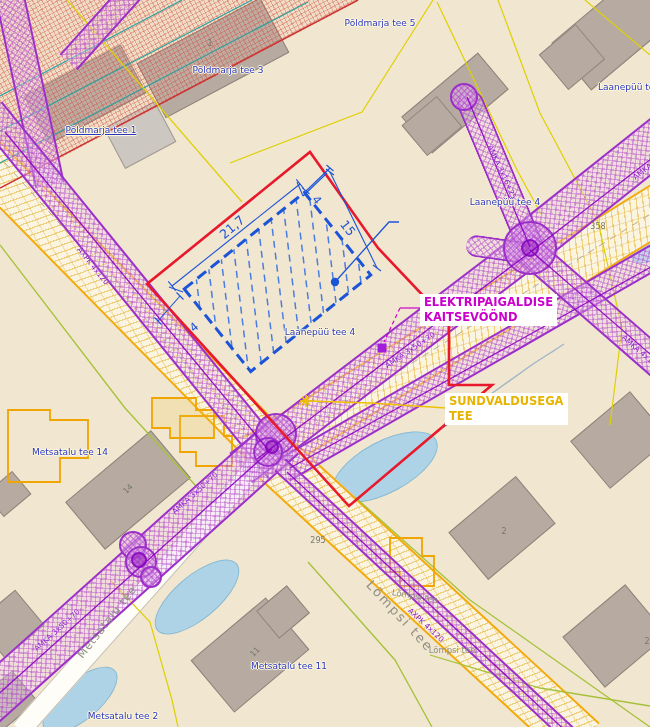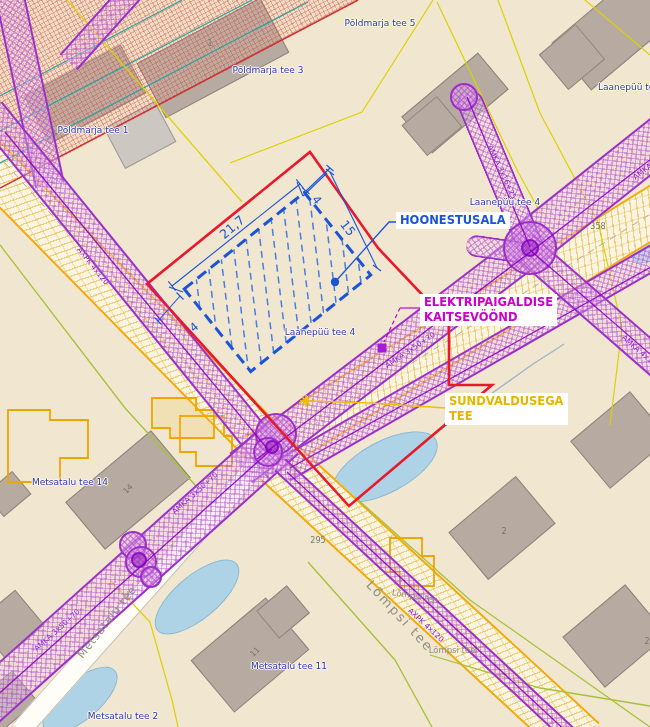--- a/index.html
+++ b/index.html
@@ -214,26 +214,26 @@
     <path d="M446 408 L370 403 L309 401" stroke="#edc000" stroke-width="1.4" fill="none"></path>
     <g stroke="#edc000" stroke-width="1.6">
       <line x1="300" y1="401" x2="312" y2="401"></line>
         <line x1="306" y1="395" x2="306" y2="407"></line>
       <line x1="302" y1="397" x2="310" y2="405"></line>
         <line x1="302" y1="405" x2="310" y2="397"></line>
     </g>
   </svg>
 
   <div class="slabel" style="left:380px;top:23px;">Põldmarja tee 5</div>
-  <div class="slabel" style="left:228px;top:70px;margin-left:40px;">Põldmarja tee 3</div>
-  <div class="slabel" style="left:93px;top:130px;">Põldmarja tee 1</div>
+  <div class="slabel" style="left:228px;top:70px;">Põldmarja tee 3</div>
+  <div class="slabel" style="left:101px;top:130px;text-decoration:underline;">Põldmarja tee 1</div>
   <div class="slabel" style="left:629px;top:87px;">Laanepüü tee</div>
   <div class="slabel" style="left:505px;top:202px;">Laanepüü tee 4</div>
   <div class="slabel" style="left:320px;top:332px;">Laanepüü tee 4</div>
-  <div class="slabel" style="left:70px;top:482px;">Metsatalu tee 14</div>
+  <div class="slabel" style="left:70px;top:452px;">Metsatalu tee 14</div>
   <div class="slabel" style="left:289px;top:666px;">Metsatalu tee 11</div>
   <div class="slabel" style="left:123px;top:716px;">Metsatalu tee 2</div>
 
   <div class="glabel" style="left:598px;top:226px;transform:translate(-50%,-50%);">358</div>
   <div class="glabel" style="left:318px;top:540px;transform:translate(-50%,-50%);">295</div>
   <div class="glabel" style="left:210px;top:43px;transform:translate(-50%,-50%);">1</div>
   <div class="glabel" style="left:128px;top:489px;transform:translate(-50%,-50%) rotate(-45deg);">14</div>
   <div class="glabel" style="left:255px;top:652px;transform:translate(-50%,-50%) rotate(-45deg);">11</div>
   <div class="glabel" style="left:504px;top:531px;transform:translate(-50%,-50%);">2</div>
   <div class="glabel" style="left:647px;top:641px;transform:translate(-50%,-50%);">2</div>
@@ -250,21 +250,20 @@
   <div class="clabel" style="left:57px;top:630px;transform:translate(-50%,-50%) rotate(-42deg);">AMKA 3x50+70</div>
   <div class="clabel" style="left:426px;top:625px;transform:translate(-50%,-50%) rotate(43deg);">AXPK 4x120</div>
   <div class="clabel" style="left:641px;top:352px;transform:translate(-50%,-50%) rotate(41deg);">AMKA 4x120</div>
   <div class="clabel" style="left:657px;top:160px;transform:translate(-50%,-50%) rotate(-38deg);">AMKA 3x50+70</div>
 
   <div class="dim" style="left:232px;top:227px;transform:translate(-50%,-50%) rotate(-40deg);">21,7</div>
   <div class="dim" style="left:348px;top:228px;transform:translate(-50%,-50%) rotate(52deg);">15</div>
   <div class="dim" style="left:317px;top:200px;transform:translate(-50%,-50%) rotate(52deg);font-size:11.5px;">4</div>
   <div class="dim" style="left:194px;top:327px;transform:translate(-50%,-50%) rotate(-40deg);font-size:11.5px;">4</div>
 
-  <div class="ann" style="left:396px;top:212px;color:#1c54d8;">HOONESTUSALA</div>
   <div class="ann" style="left:420px;top:294px;color:#cc00cc;">
     <div>ELEKTRIPAIGALDISE</div>
     <div>KAITSEVÖÖND</div>
   </div>
   <div class="ann" style="left:445px;top:393px;color:#e8b400;">
     <div>SUNDVALDUSEGA</div>
     <div>TEE</div>
   </div>
 
 </div>

